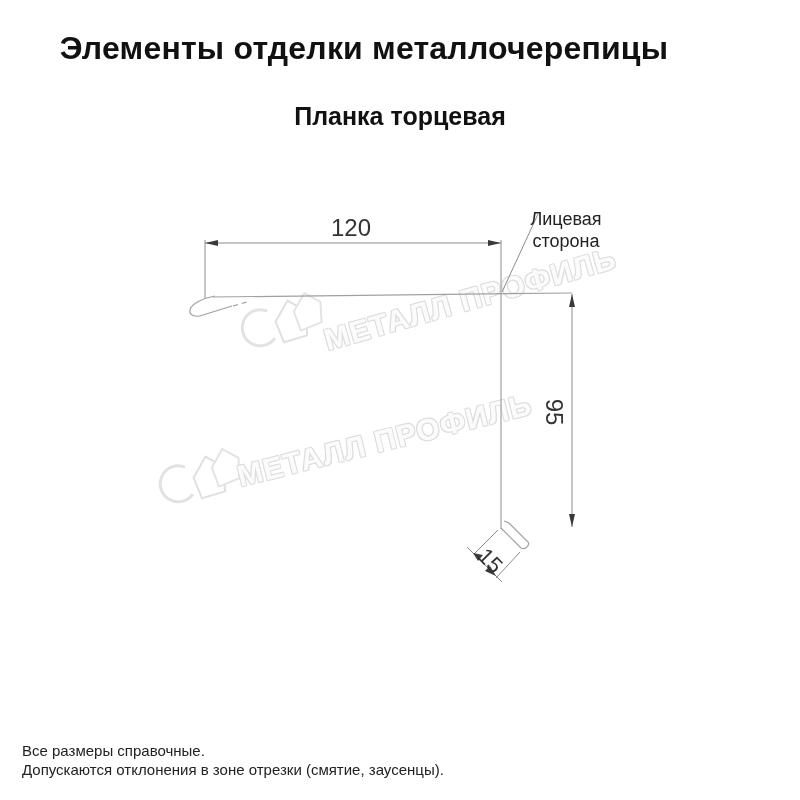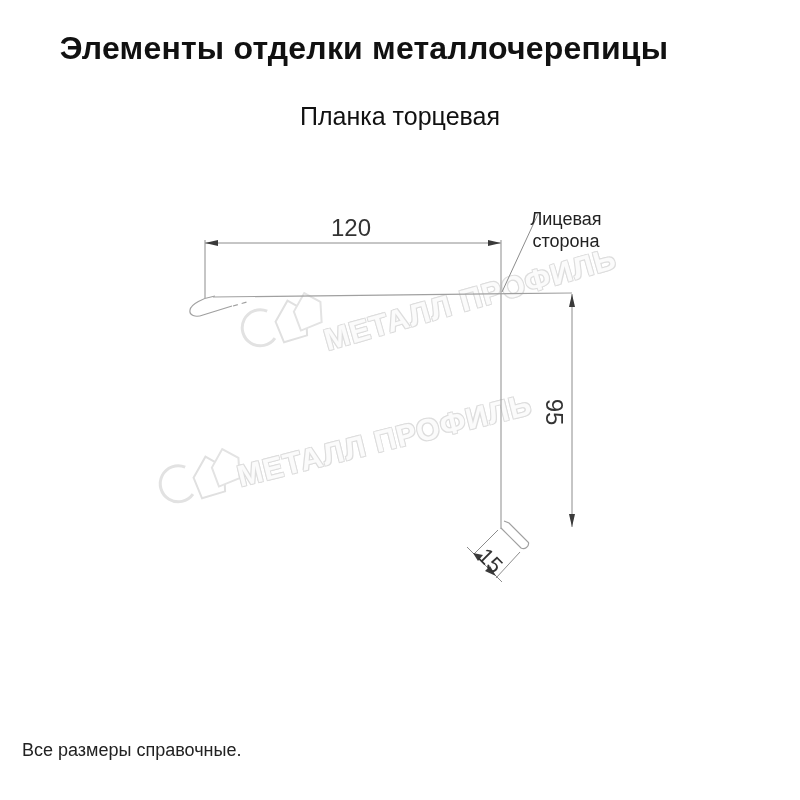--- a/index.html
+++ b/index.html
@@ -3,39 +3,39 @@
 <meta charset="utf-8">
 <style>
   html,body{margin:0;padding:0;background:#fff;}
   body{width:800px;height:800px;position:relative;overflow:hidden;
        font-family:"Liberation Sans",sans-serif;color:#1a1a1a;}
   .abs{position:absolute;}
   
   .title{top:30px;left:0;width:728px;text-align:center;
          font-size:32px;font-weight:bold;letter-spacing:0.2px;color:#111;}
   .subtitle{top:99px;left:0;width:800px;text-align:center;
-            font-size:25px;font-weight:normal;line-height:35px;color:#111;}
+            font-size:25px;font-weight:bold;line-height:35px;color:#111;}
   
   .dim{font-size:24px;color:#333;text-align:center;}
   .dim-120{top:214px;left:311px;width:80px;}
   .dim-95{top:398px;left:534px;width:40px;transform:rotate(90deg);}
   .dim-15{top:548px;left:470px;width:40px;font-size:22px;transform:rotate(45deg);}
   .face-label{top:208px;left:520px;width:92px;text-align:center;
               font-size:18px;line-height:22px;color:#222;}
   
   .wm-text{font-weight:bold;font-size:30px;letter-spacing:1px;white-space:nowrap;
            color:#fbfbfb;transform-origin:left center;
            text-shadow:1px 1px 0 #ddd,-1px -1px 0 #ddd,1px -1px 0 #ddd,-1px 1px 0 #ddd;}
   .wm1t{top:324px;left:325px;transform:rotate(-16deg);}
   .wm2t{top:460px;left:238px;transform:rotate(-14deg);}
   .wm-logo{transform-origin:left center;}
   .wm1l{top:300px;left:236px;transform:rotate(-12deg);}
   .wm2l{top:456px;left:154px;transform:rotate(-12deg);}
   
-  .footer{top:741px;left:22px;width:740px;font-size:18px;line-height:19px;color:#222;}
+  .footer{top:741px;left:22px;width:740px;font-size:15px;line-height:19px;color:#222;}
   svg.draw{top:0;left:0;}
 </style>
 </head>
 <body>
 
 <svg class="abs wm-logo wm1l" width="92" height="56" viewBox="0 0 92 56">
   <path d="M34,18 A18,18 0 1 0 36,46" fill="none" stroke="#e2e2e2" stroke-width="3"></path>
   <path d="M40,30 L56,12 L72,26 L68,50 L44,52 Z" fill="#ffffff" stroke="#e0e0e0" stroke-width="2"></path>
   <path d="M60,24 L74,8 L88,20 L85,40 L63,44 Z" fill="#ffffff" stroke="#e3e3e3" stroke-width="2"></path>
 </svg>
@@ -84,13 +84,14 @@
 </div>
 
 <div class="abs dim dim-120">120</div>
 <div class="abs dim dim-95">95</div>
 <div class="abs dim dim-15">15</div>
 
 <div class="abs face-label">Лицевая сторона</div>
 
 <div class="abs footer">
   <div>Все размеры справочные.</div>
+  <div>Допускаются отклонения в зоне отрезки (смятие, заусенцы).</div>
 </div>
 
 </body></html>

